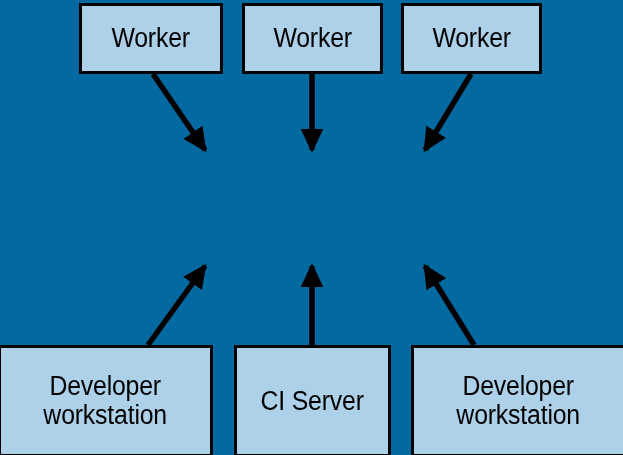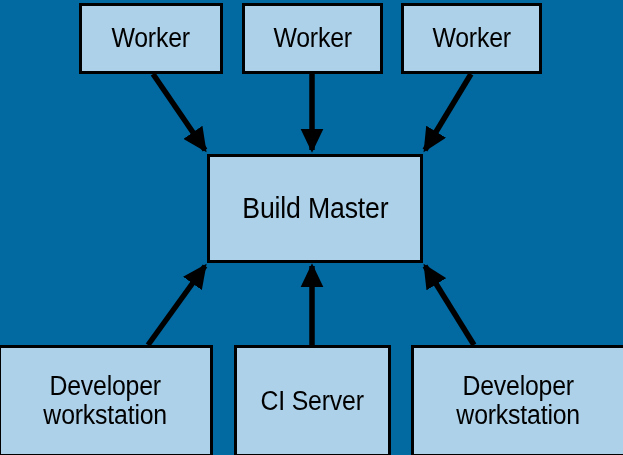--- a/index.html
+++ b/index.html
@@ -89,23 +89,20 @@
   </div>
 
   <div class="node node-worker" id="node-worker-2">
     <span class="node-label">Worker</span>
   </div>
 
   <div class="node node-worker" id="node-worker-3">
     <span class="node-label">Worker</span>
   </div>
 
-  <div class="node node-master" id="node-build-master">
-    <span class="node-label">Build Master</span>
-  </div>
 
   <div class="node node-bottom" id="node-dev-left">
     <span class="node-label">Developer
 workstation</span>
   </div>
 
   <div class="node node-bottom" id="node-ci-server">
     <span class="node-label">CI Server</span>
   </div>
 

